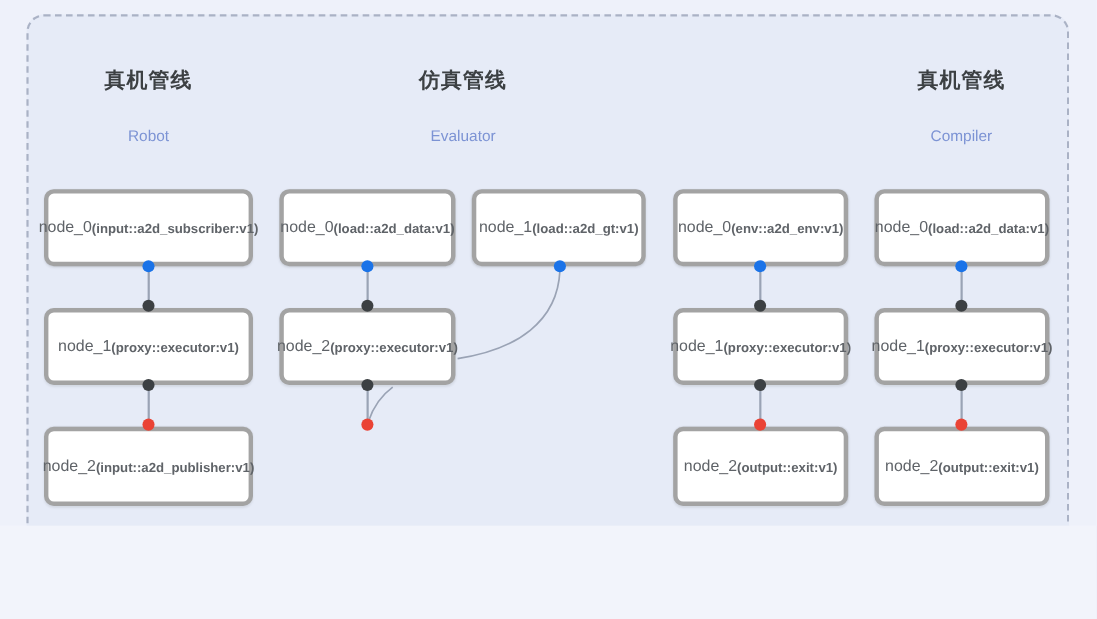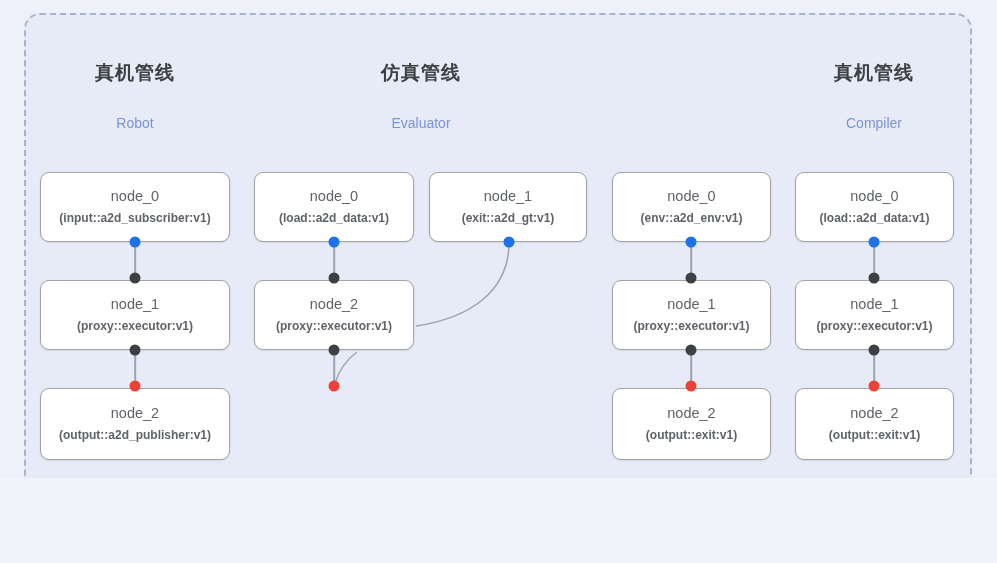--- a/index.html
+++ b/index.html
@@ -45,25 +45,25 @@
     font-size: 14px;
     font-weight: normal;
     color: #7c93d4;
     white-space: nowrap;
     margin-top: 29px;
   }
   .node {
     position: absolute;
     box-sizing: border-box;
     background: #ffffff;
-    border: 1px solid #a3a3a3;
+    border: 4px solid #a3a3a3;
     border-radius: 9px;
     box-shadow: 0 1px 2px rgba(60, 64, 67, 0.10), 0 0 1px rgba(60,64,67,0.06);
     display: flex;
-    flex-direction: column;
+    flex-direction: row;
     align-items: center;
     justify-content: center;
     z-index: 3;
   }
   .node-title {
     font-size: 14.5px;
     color: #5f6368;
     line-height: 20px;
     white-space: nowrap;
   }
@@ -137,39 +137,39 @@
   <div class="node" style="left:40px; top:280px; width:190px; height:70px;">
     <div class="node-title">node_1</div>
     <div class="node-sub">(proxy::executor:v1)</div>
   </div>
   <div class="port out-black" style="left:135px; top:350px;"></div>
   <div class="edge-line" style="left:135px; top:350px; height:36px;"></div>
   <div class="port in-red" style="left:135px; top:386px;"></div>
 
   <div class="node" style="left:40px; top:388px; width:190px; height:72px;">
     <div class="node-title">node_2</div>
-    <div class="node-sub">(output::a2d_publisher:v1)</div>
+    <div class="node-sub">(input::a2d_publisher:v1)</div>
   </div>
 
   <div class="col-head" style="left:321px; top:60px; width:200px;">
     <div class="col-title">仿真管线</div>
     <div class="col-sub">Evaluator</div>
   </div>
 
   <div class="node" style="left:254px; top:172px; width:160px; height:70px;">
     <div class="node-title">node_0</div>
     <div class="node-sub">(load::a2d_data:v1)</div>
   </div>
   <div class="port out-blue" style="left:334px; top:242px;"></div>
   <div class="edge-line" style="left:334px; top:242px; height:36px;"></div>
   <div class="port in-black" style="left:334px; top:278px;"></div>
 
   <div class="node" style="left:429px; top:172px; width:158px; height:70px;">
     <div class="node-title">node_1</div>
-    <div class="node-sub">(exit::a2d_gt:v1)</div>
+    <div class="node-sub">(load::a2d_gt:v1)</div>
   </div>
   <div class="port out-blue" style="left:509px; top:242px;"></div>
 
   <div class="node" style="left:254px; top:280px; width:160px; height:70px;">
     <div class="node-title">node_2</div>
     <div class="node-sub">(proxy::executor:v1)</div>
   </div>
   <div class="port out-black" style="left:334px; top:350px;"></div>
   <div class="edge-line" style="left:334px; top:350px; height:36px;"></div>
   <div class="port in-red" style="left:334px; top:386px;"></div>

